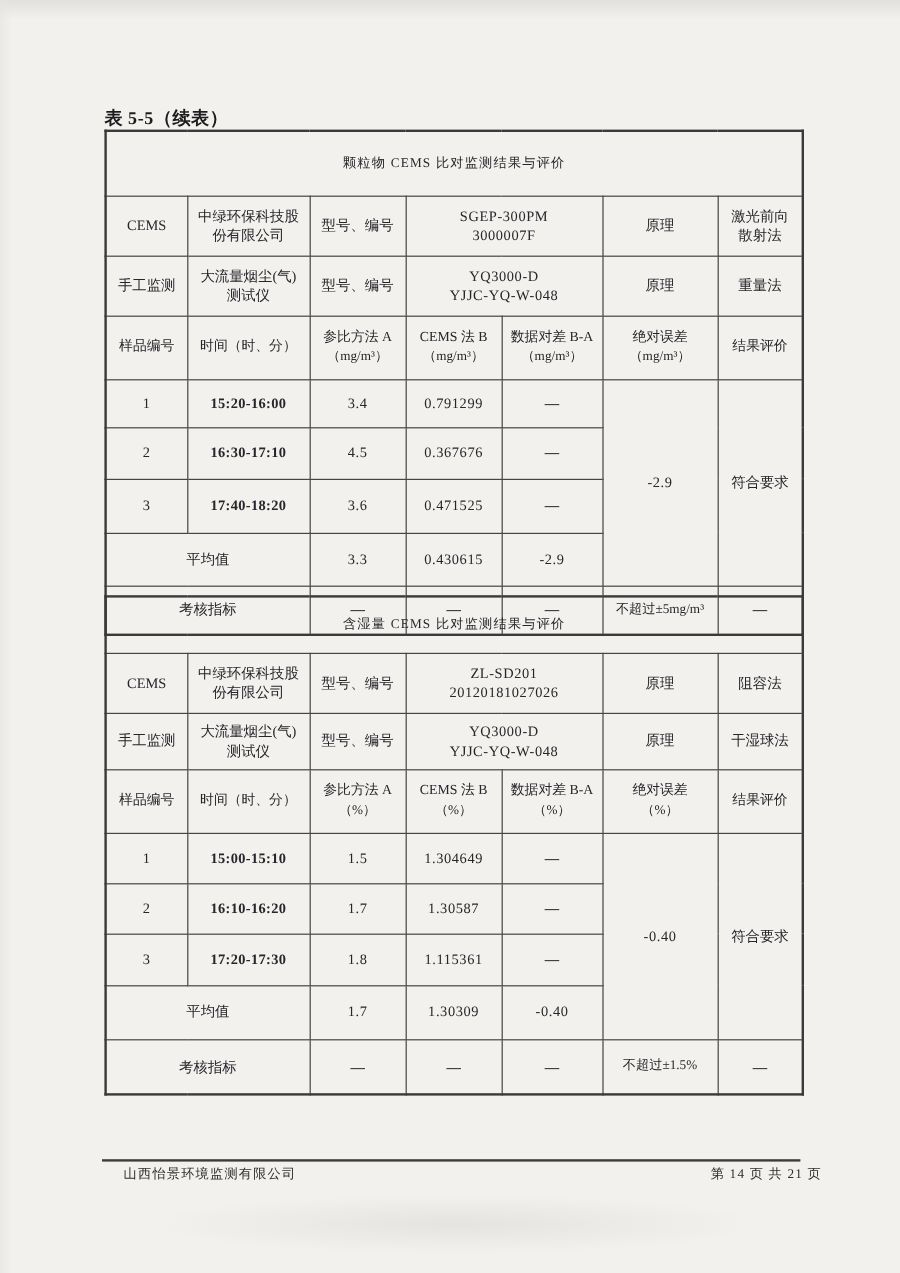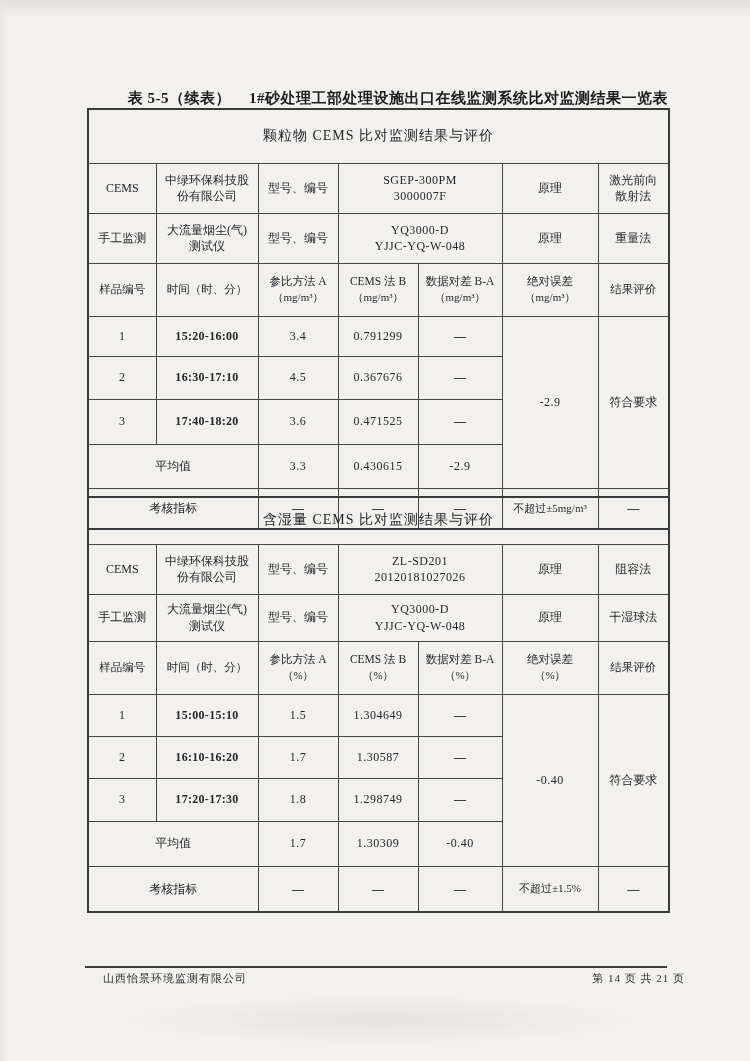--- a/index.html
+++ b/index.html
@@ -23,39 +23,39 @@
     position:absolute;top:0;left:0;bottom:0;width:10px;
     background:linear-gradient(90deg,#e6e5e2 0%,rgba(242,241,238,0) 100%);
     opacity:.7;
   }
   .scan-blot{
     position:absolute;left:120px;top:995px;width:520px;height:50px;
     background:radial-gradient(ellipse at center,rgba(198,196,192,.30) 0%,rgba(198,196,192,0) 70%);
   }
   .doc-title{
     position:absolute;top:89px;left:87px;width:581px;
-    display:flex;justify-content:flex-end;align-items:baseline;gap:18px;
+    display:flex;justify-content:flex-start;align-items:baseline;gap:46px;
     font-size:15px;font-weight:bold;color:#1c1c1e;letter-spacing:.5px;
     white-space:nowrap;
   }
   table.ctable{
     position:absolute;left:87px;width:581px;
     border-collapse:collapse;table-layout:fixed;
     font-size:12px;color:#26262a;
     border:2px solid #3a3a3c;
   }
   #pm-table{top:108px;}
   #hum-table{top:496px;}
   .ctable td{
     border:1px solid #454548;
     text-align:center;vertical-align:middle;
     padding:1px 2px;line-height:1.35;
     overflow:hidden;
   }
-  .section-title{font-size:14px;letter-spacing:1px;}
+  .section-title{font-size:11px;letter-spacing:1px;}
   .pre{white-space:pre-line;}
   .unit{font-size:11px;margin-top:1px;}
   .head-label{font-size:11.5px;}
   .time{font-weight:600;letter-spacing:.3px;}
   .num{letter-spacing:.5px;}
   .dash{font-weight:600;}
   .assess-abs{font-size:11px;}
   .footer-rule{
     position:absolute;left:85px;top:966px;width:582px;height:2px;
     background:#3c3c3e;
@@ -69,21 +69,20 @@
 </head>
 <body>
 
 <div class="page">
   <div class="scan-top"></div>
   <div class="scan-left"></div>
   <div class="scan-blot"></div>
 
   <div class="doc-title">
     <span>表 5-5（续表）</span>
-    <span>1#砂处理工部处理设施出口在线监测系统比对监测结果一览表</span>
   </div>
 
   <table class="ctable" id="pm-table">
     <colgroup>
       <col style="width:68px">
         <col style="width:102px">
         <col style="width:80px">
       <col style="width:80px">
         <col style="width:84px">
         <col style="width:96px">
@@ -255,21 +254,21 @@
       <td class="num">2</td>
       <td class="time">16:10-16:20</td>
       <td class="num">1.7</td>
       <td class="num">1.30587</td>
       <td class="dash">—</td>
     </tr>
     <tr style="height:43px">
       <td class="num">3</td>
       <td class="time">17:20-17:30</td>
       <td class="num">1.8</td>
-      <td class="num">1.298749</td>
+      <td class="num">1.115361</td>
       <td class="dash">—</td>
     </tr>
     <tr style="height:45px">
       <td colspan="2">平均值</td>
       <td class="num">1.7</td>
       <td class="num">1.30309</td>
       <td class="num">-0.40</td>
     </tr>
     <tr style="height:46px">
       <td colspan="2">考核指标</td>

